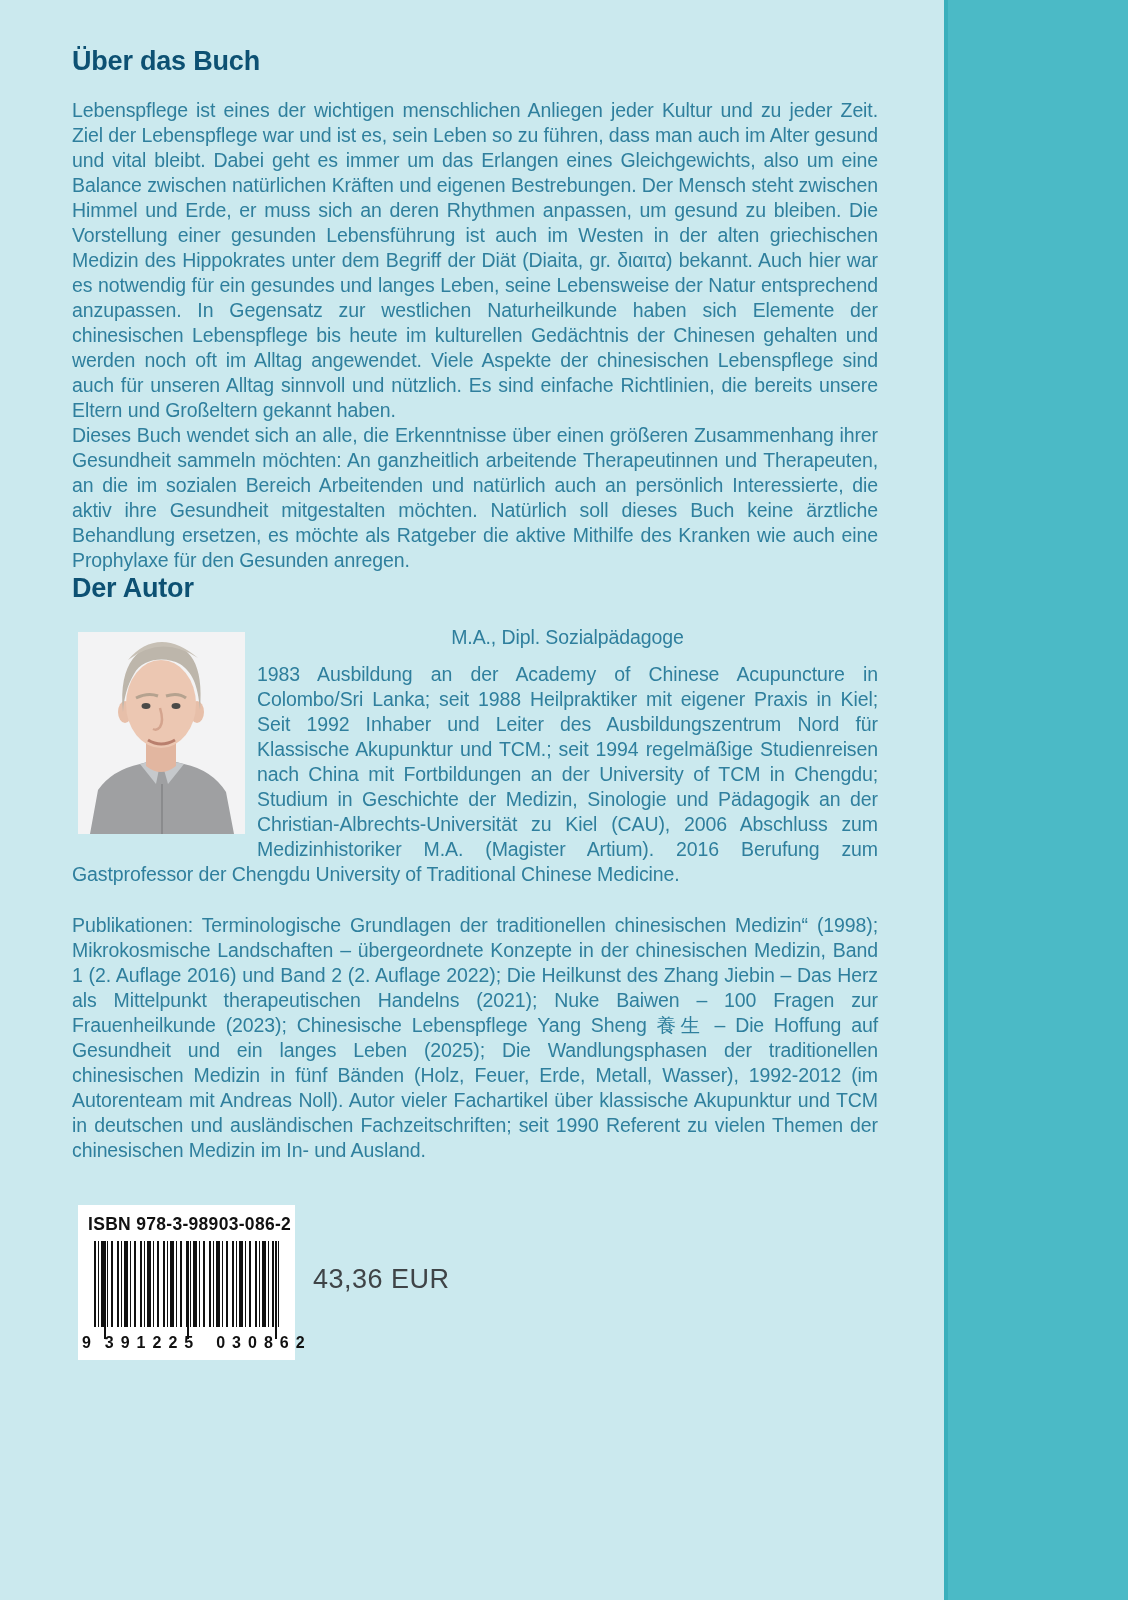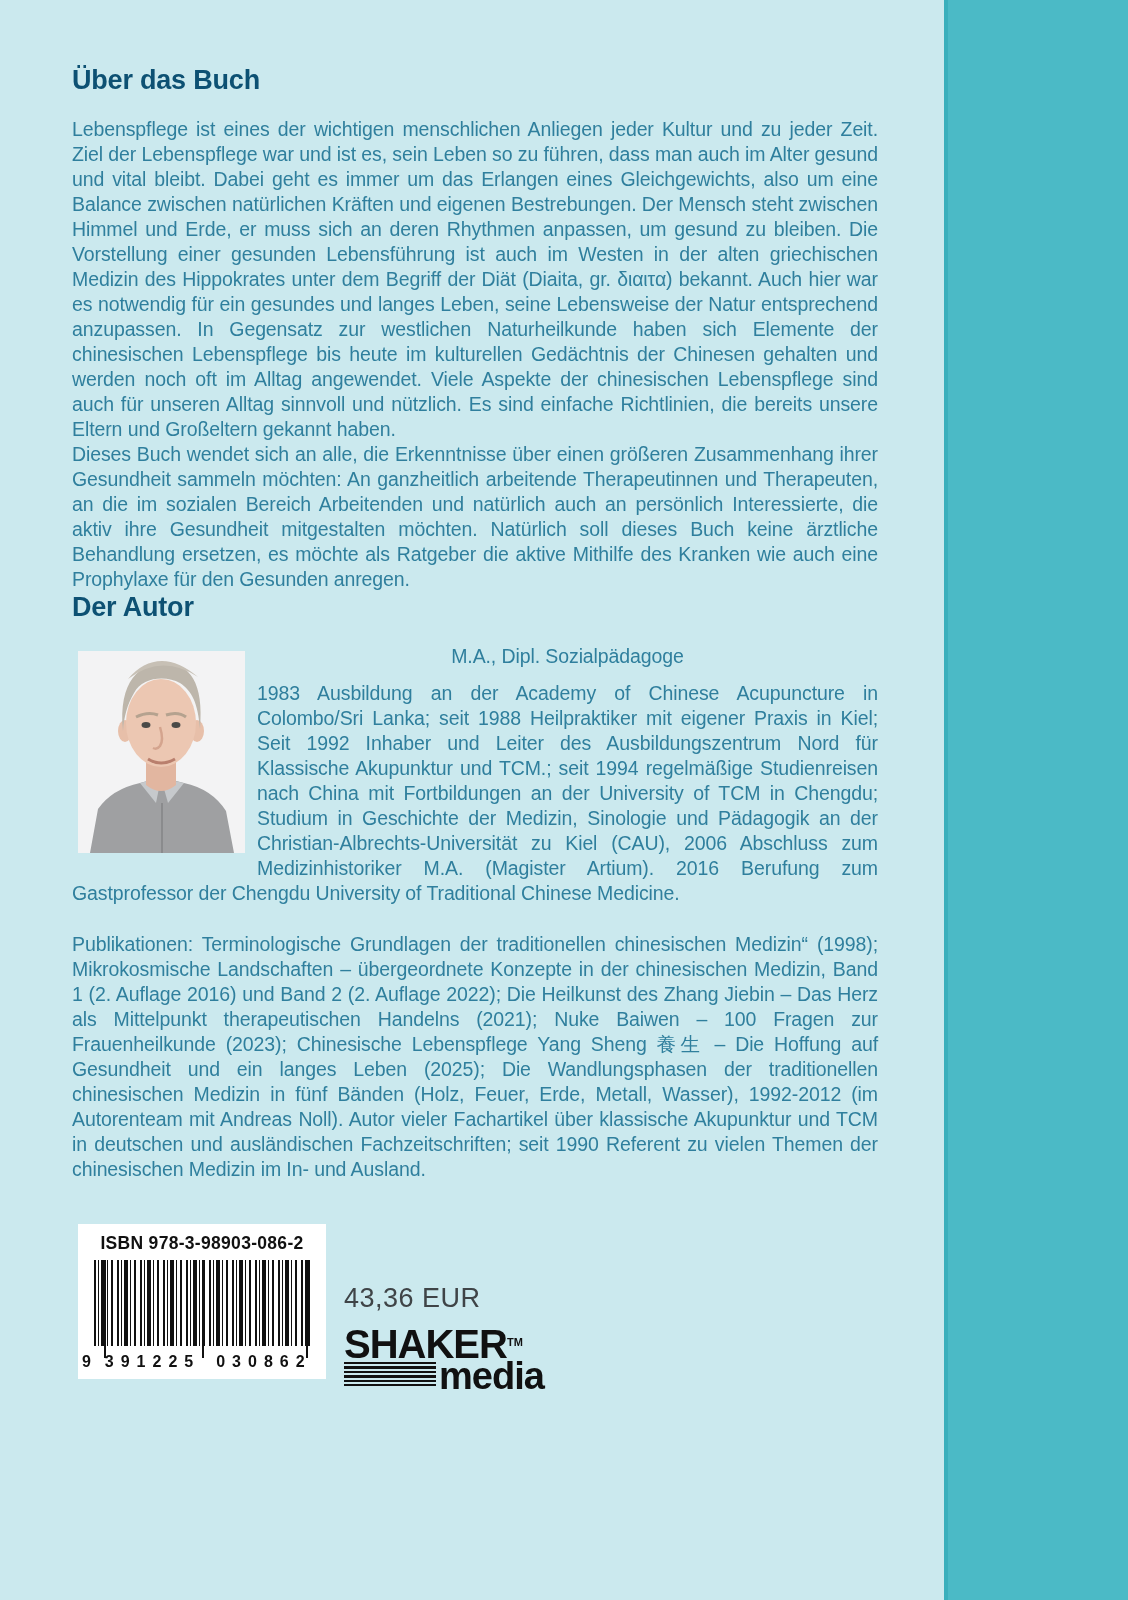--- a/index.html
+++ b/index.html
@@ -1,31 +1,31 @@
 <!DOCTYPE html>
 <html lang="de"><head>
 <meta charset="utf-8">
 <style>
   html,body{margin:0;padding:0;}
   body{font-family:"Liberation Sans",sans-serif;background:#cbe9ee;}
   .page{position:relative;width:1128px;height:1600px;background:#cbe9ee;overflow:hidden;}
   .side-strip{position:absolute;top:0;right:0;width:180px;height:1600px;background:#4bbac6;border-left:4px solid #3aafbc;}
-  .content{position:absolute;left:72px;top:0;width:806px;padding-top:65px;color:#2f7f9d;
+  .content{position:absolute;left:72px;top:0;width:806px;padding-top:46px;color:#2f7f9d;
            font-size:19.5px;line-height:25px;letter-spacing:-0.1px;hyphens:auto;}
   h2.sec{margin:0 0 22px 0;font-size:27px;line-height:30px;font-weight:bold;color:#0d5173;letter-spacing:-0.2px;}
   p.body-par{margin:0;text-align:justify;}
   .author-head{margin-top:36px;}
   .intro-line{margin:0;}
   .author-flow{margin-top:4px;}
   .photo-frame{float:left;width:167px;height:202px;margin:7px 12px 4px 6px;background:#f3f3f4;}
   .ma-line{margin:0 0 12px 8px;text-align:center;}
   .bio-par{margin:0;text-align:justify;}
   .pubs-par{clear:left;margin:26px 0 0 0;text-align:justify;}
   .bottom-row{clear:both;display:flex;align-items:flex-start;margin-top:42px;margin-left:6px;}
-  .barcode-box{width:248px;height:155px;background:#ffffff;box-sizing:border-box;padding:7px 10px 0 10px;}
+  .barcode-box{width:217px;height:155px;background:#ffffff;box-sizing:border-box;padding:7px 10px 0 10px;}
   .isbn-label{color:#111111;font-weight:bold;font-size:17.5px;letter-spacing:0.3px;text-align:center;white-space:nowrap;}
   .bars-wrap{position:relative;height:86px;margin:4px 6px 0 6px;}
   .bars{position:absolute;inset:0;background:repeating-linear-gradient(90deg,#111 0 2px,#fff 2px 4px,#111 4px 5px,#fff 5px 7px,#111 7px 11px,#fff 11px 13px,#111 13px 14px,#fff 14px 17px,#111 17px 19px,#fff 19px 23px);}
   .guard{position:absolute;top:0;width:2px;height:98px;background:#111;}
   .guard.g-left{left:10px;}
   .guard.g-center{left:50%;}
   .guard.g-right{right:2px;}
   .digits-row{position:relative;display:flex;align-items:baseline;margin-top:3px;color:#111;
               font-weight:bold;font-size:16px;font-family:"Liberation Sans",sans-serif;}
   .digit-lead{margin-left:-6px;}
@@ -93,26 +93,17 @@
         </div>
         <div class="digits-row">
           <span class="digit-lead">9</span>
           <span class="digit-g1">391225</span>
           <span class="digit-g2">030862</span>
         </div>
       </div>
 
       <div class="price-logo-col">
         <div class="price">43,36 EUR</div>
-        <div class="shaker-logo">
-          <div class="shaker-top">
-            <span>SHAKER</span><span class="tm">TM</span>
-          </div>
-          <div class="shaker-bottom">
-            <span class="logo-lines"></span>
-            <span class="media-word">media</span>
-          </div>
-        </div>
       </div>
     </div>
 
   </div>
 </div>
 
 </body></html>

